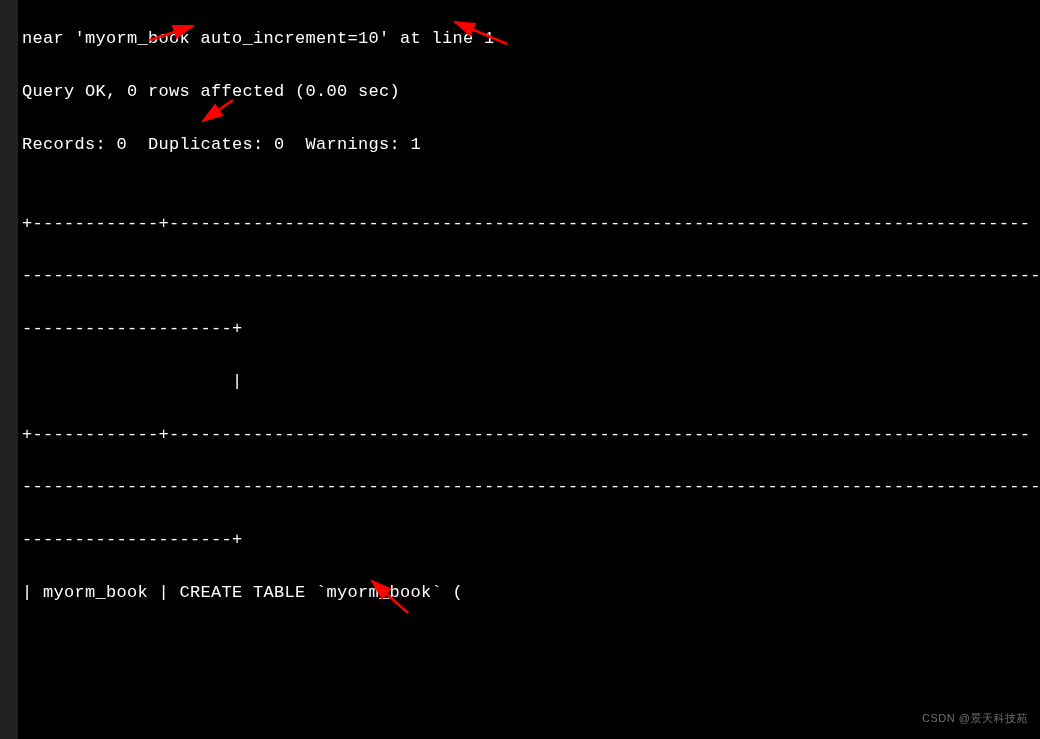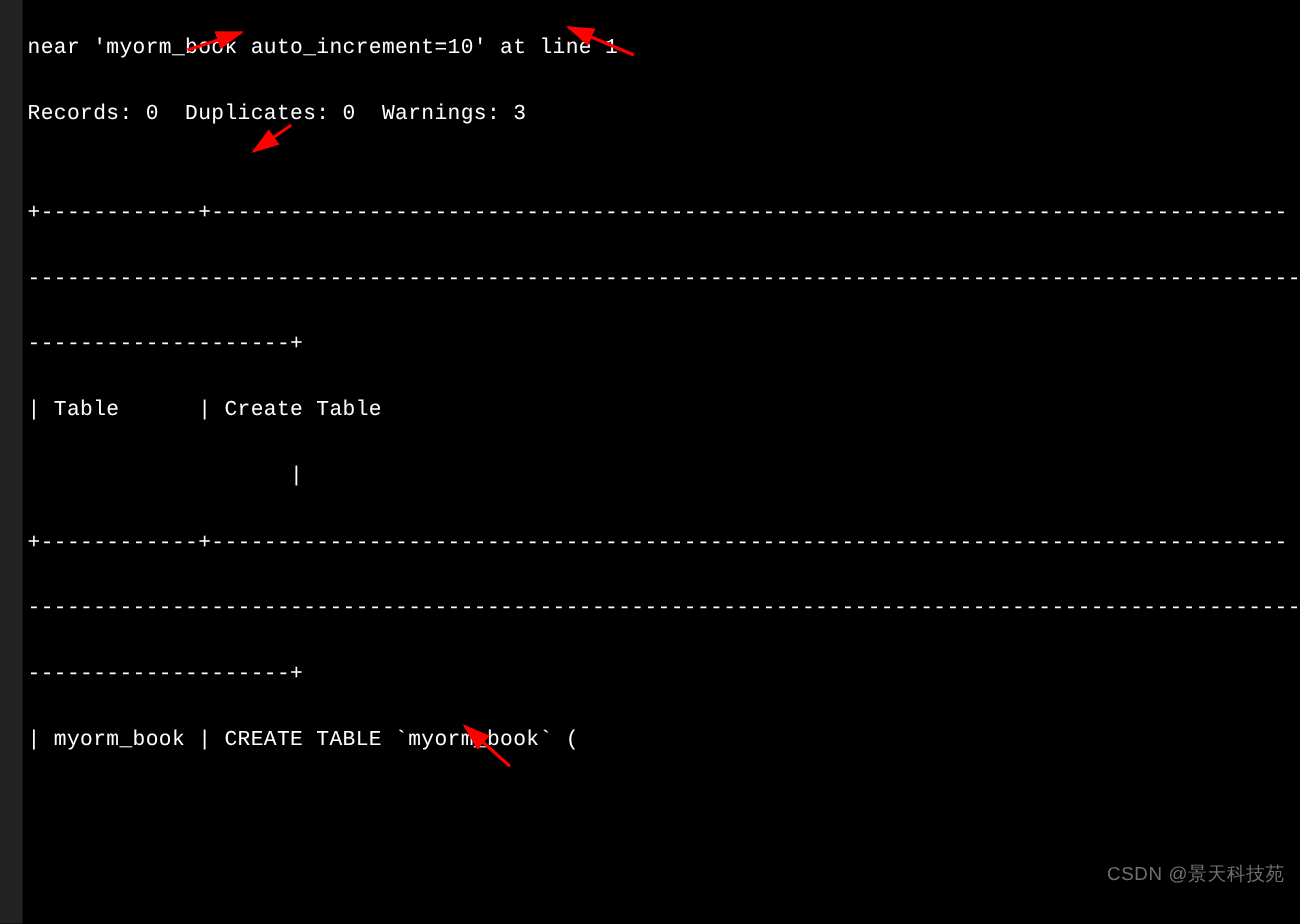--- a/index.html
+++ b/index.html
@@ -33,47 +33,47 @@
       padding-top: 0;
       white-space: pre;
       letter-spacing: 0.3px;
     }
     .line {
       white-space: pre;
     }
     .watermark {
       position: absolute;
       right: 12px;
-      bottom: 28px;
+      bottom: 12px;
       color: rgba(200,200,200,0.55);
       font-family: sans-serif;
-      font-size: 15px;
+      font-size: 11px;
       letter-spacing: 0.5px;
     }
     .arrow {
       position: absolute;
       pointer-events: none;
     }
     .arrow svg {
       display: block;
     }
   </style>
 </head>
 <body>
 
 <div class="left-bar"></div>
 
 <div class="terminal">
 <div class="line">near 'myorm_book auto_increment=10' at line 1</div>
-<div class="line">Records: 0  Duplicates: 0  Warnings: 3</div>
+<div class="line">Query OK, 0 rows affected (0.00 sec)</div>
+<div class="line">Records: 0  Duplicates: 0  Warnings: 1</div>
 <div class="line"></div>
 <div class="line">+------------+----------------------------------------------------------------------------------</div>
 <div class="line">----------------------------------------------------------------------------------------------------</div>
 <div class="line">--------------------+</div>
-<div class="line">| Table      | Create Table                                                                                                                                                                                                                                    </div>
 <div class="line">                    |</div>
 <div class="line">+------------+----------------------------------------------------------------------------------</div>
 <div class="line">----------------------------------------------------------------------------------------------------</div>
 <div class="line">--------------------+</div>
 <div class="line">| myorm_book | CREATE TABLE `myorm_book` (</div>
 
 
 
 
 

